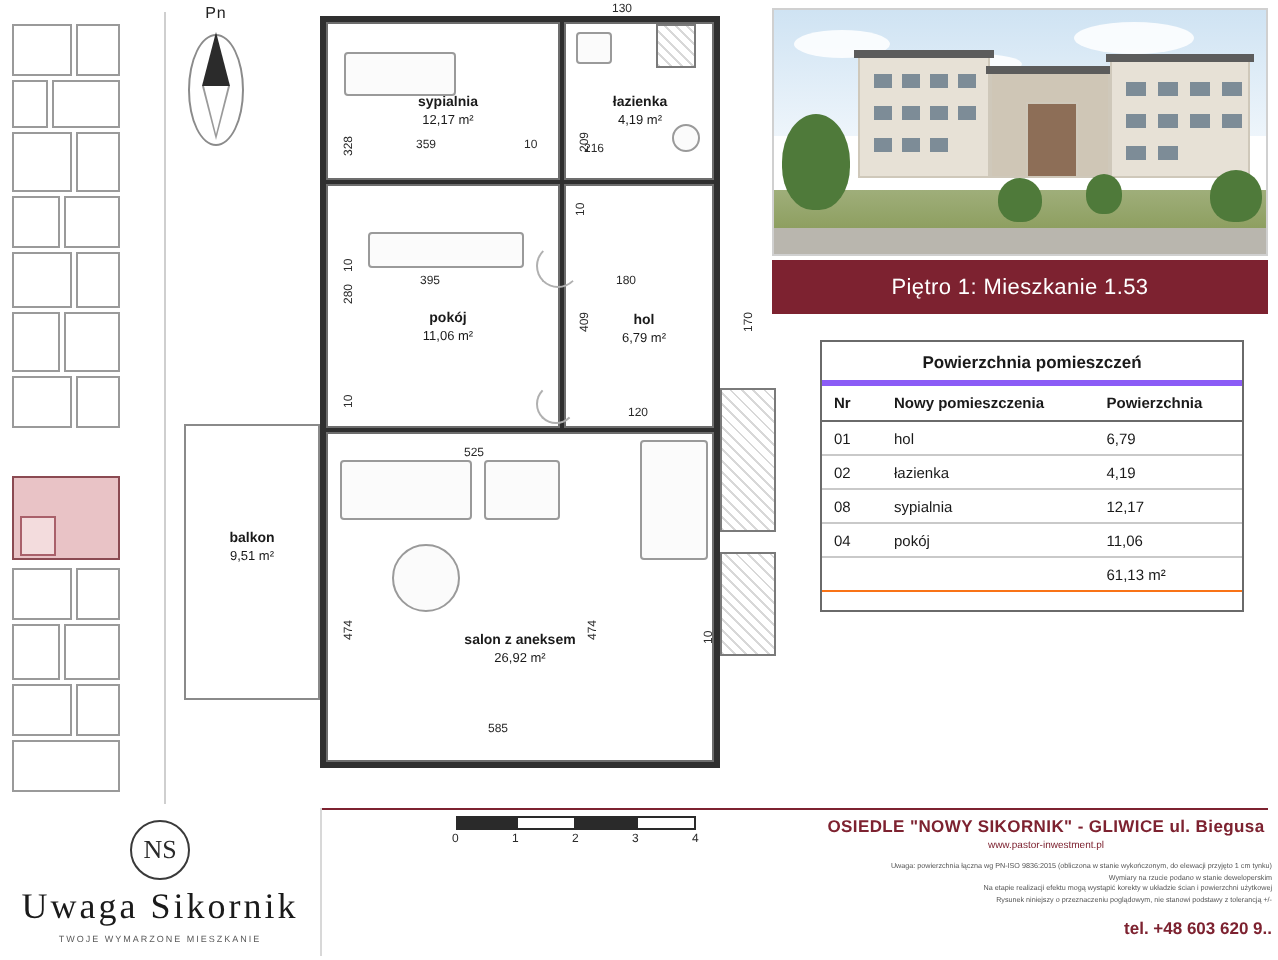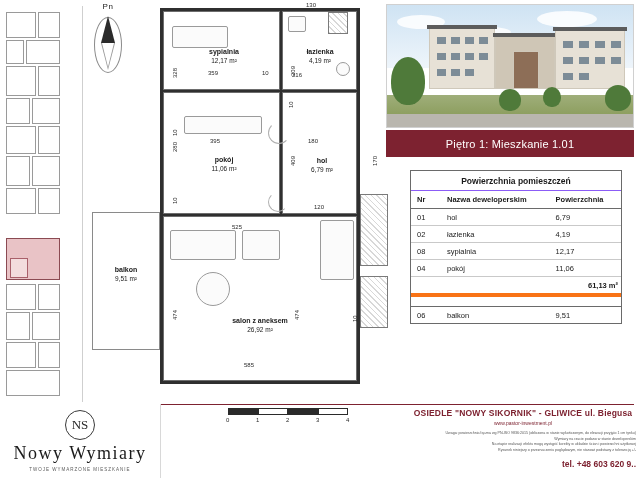--- a/index.html
+++ b/index.html
@@ -233,21 +233,21 @@
     width: 212px;
     border: 1px solid #6a6a6a;
     background: #ffffff;
     box-sizing: border-box;
   }
   .tbl-title {
     text-align: center;
     font-size: 8.5px;
     font-weight: bold;
     padding: 5px 0 4px;
-    border-bottom: 1px solid #8b5cf6;
+    border-bottom: 3px solid #8b5cf6;
     color: #1a1a1a;
   }
   table.pow {
     width: 100%;
     border-collapse: collapse;
     font-size: 7.5px;
     color: #1a1a1a;
   }
   table.pow th {
     font-weight: bold;
@@ -258,23 +258,22 @@
   }
   table.pow th.c1 { width: 24px; text-align: left; padding-left: 6px; }
   table.pow th.c3 { text-align: left; }
   table.pow td {
     padding: 3.5px 3px;
     border-bottom: 1px solid #c9c9c9;
   }
   table.pow td.c1 { padding-left: 6px; width: 24px; }
   table.pow td.c3 { text-align: left; }
   table.pow tr.total td {
-    font-weight: bold;
-    border-bottom: 4px solid #f97316;
-    text-align: right;
+    font-weight: normal;
+    border-bottom: 1px solid #f97316;
   }
   table.pow tr.spacer td {
     height: 9px;
     border-bottom: 1px solid #6a6a6a;
     padding: 0;
   }
   table.pow tr:last-child td { border-bottom: none; }
 
   
   .footline {
@@ -537,30 +536,30 @@
 
     <div class="ground"></div>
     <div class="road"></div>
     <div class="tree" style="left:4px;  top:52px; width:34px; height:48px;"></div>
     <div class="tree" style="left:112px;top:84px; width:22px; height:22px;"></div>
     <div class="tree" style="left:156px;top:82px; width:18px; height:20px;"></div>
     <div class="tree" style="left:218px;top:80px; width:26px; height:26px;"></div>
   </div>
 
   <div class="caption-bar">
-    <span>Piętro 1: Mieszkanie 1.01</span>
+    <span>Piętro 1: Mieszkanie 1.53</span>
   </div>
 
   <div class="table-wrap">
     <div class="tbl-title">Powierzchnia pomieszczeń</div>
     <table class="pow">
       <thead>
         <tr>
           <th class="c1">Nr</th>
-          <th>Nazwa deweloperskim</th>
+          <th>Nowy pomieszczenia</th>
           <th class="c3">Powierzchnia</th>
         </tr>
       </thead>
       <tbody>
         <tr>
           <td class="c1">01</td>
           <td>hol</td>
           <td class="c3">6,79</td>
         </tr>
         <tr>
@@ -579,35 +578,30 @@
           <td class="c3">11,06</td>
         </tr>
         <tr class="total">
           <td class="c1"></td>
           <td></td>
           <td class="c3">61,13 m²</td>
         </tr>
         <tr class="spacer">
           <td colspan="3"></td>
         </tr>
-        <tr>
-          <td class="c1">06</td>
-          <td>balkon</td>
-          <td class="c3">9,51</td>
-        </tr>
       </tbody>
     </table>
   </div>
 
   <div class="footline"></div>
   <div class="vline"></div>
 
   <div class="logo-box">
     <div class="logo-mark">NS</div>
-    <div class="logo-name">Nowy Wymiary</div>
+    <div class="logo-name">Uwaga Sikornik</div>
     <div class="logo-sub">TWOJE WYMARZONE MIESZKANIE</div>
   </div>
 
   <div class="scalebar">
     <div class="sb-seg fill" style="left:0px;  width:30px;"></div>
     <div class="sb-seg" style="left:30px; width:30px;"></div>
     <div class="sb-seg fill" style="left:60px; width:30px;"></div>
     <div class="sb-seg" style="left:90px; width:30px;"></div>
     <div class="sb-num" style="left:-2px;">0</div>
     <div class="sb-num" style="left:28px;">1</div>

